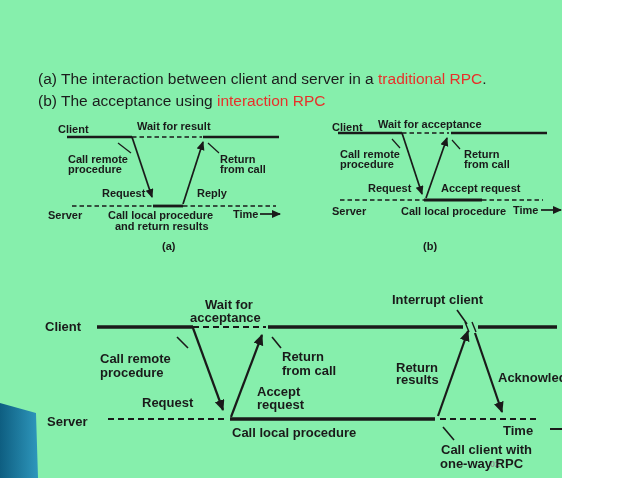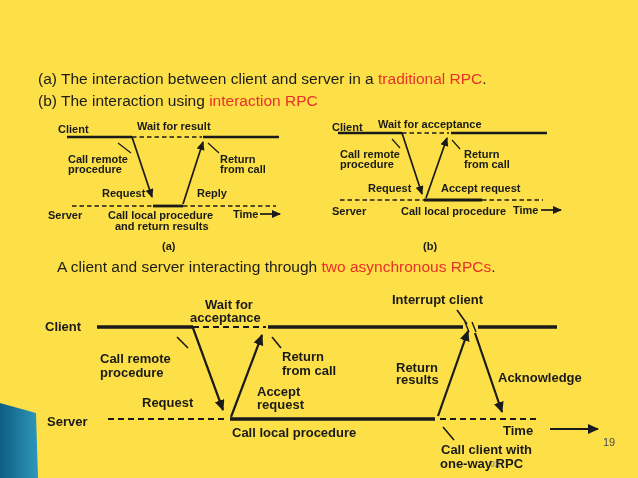--- a/index.html
+++ b/index.html
@@ -1,16 +1,16 @@
 <!DOCTYPE html>
 <html><head>
 <meta charset="utf-8">
 <style>
   html,body{margin:0;padding:0;background:#fff;}
-  .slide{position:relative;width:638px;height:478px;background:#fde047;overflow:hidden;
+  .slide{position:relative;width:562px;height:478px;background:#86efac;overflow:hidden;
          font-family:"Liberation Sans",sans-serif;}
   .heading{position:absolute;left:38px;top:68px;font-size:15.5px;line-height:21.5px;color:#1c1c1c;}
   .caption{position:absolute;left:57px;top:258px;font-size:15.5px;color:#1c1c1c;}
   .red{color:#e8302a;}
   .pagenum{position:absolute;left:603px;top:436px;font-size:11px;color:#4a4a4a;}
   svg text{font-family:"Liberation Sans",sans-serif;font-weight:700;fill:#1a1a1a;}
   .t11{font-size:11px;}
   .t13{font-size:13px;}
   .t9{font-size:9px;font-weight:700;fill:#8f8f8f;}
   .dga{position:absolute;left:35px;top:115px;}
@@ -29,21 +29,21 @@
       <linearGradient id="tealgrad" x1="0" y1="0" x2="1" y2="0">
         <stop offset="0" stop-color="#0e5e81"></stop>
         <stop offset="1" stop-color="#2e97bc"></stop>
       </linearGradient>
     </defs>
     <polygon points="0,3 36,13 38,78 0,78" fill="url(#tealgrad)"></polygon>
   </svg>
 
   <div class="heading">
     <div><span>(a) The interaction between client and server in a </span><span class="red">traditional RPC</span><span>.</span></div>
-    <div><span>(b) The interaction using </span><span class="red">interaction RPC</span><span></span></div>
+    <div><span>(b) The acceptance using </span><span class="red">interaction RPC</span><span></span></div>
   </div>
 
   <svg class="dga" width="292" height="142" viewBox="0 0 292 142">
     <defs>
       <marker id="ma" markerUnits="userSpaceOnUse" markerWidth="10" markerHeight="9" refX="8" refY="4" orient="auto">
         <path d="M0,0 L9,4 L0,8 Z" fill="#1a1a1a"></path>
       </marker>
     </defs>
     <g>
       <path class="ln" d="M32,22 H97" stroke-width="2.6"></path>
@@ -103,21 +103,20 @@
     <text class="t11" x="43" y="82">Request</text>
     <text class="t11" x="116" y="82">Accept request</text>
     <text class="t11" x="139" y="48">Return</text>
     <text class="t11" x="139" y="58">from call</text>
     <text class="t11" x="7" y="105">Server</text>
     <text class="t11" x="76" y="105">Call local procedure</text>
     <text class="t11" x="188" y="104">Time</text>
     <text class="t11" x="98" y="140">(b)</text>
   </svg>
 
-  <div class="caption"><span>A client and server interacting through </span><span class="red">two asynchronous RPCs</span><span>.</span></div>
 
   <svg class="dgc" width="582" height="188" viewBox="0 0 582 188">
     <defs>
       <marker id="mc" markerUnits="userSpaceOnUse" markerWidth="12" markerHeight="11" refX="10" refY="5" orient="auto">
         <path d="M0,0 L11,5 L0,10 Z" fill="#1a1a1a"></path>
       </marker>
     </defs>
     <g>
       <path class="ln" d="M59,39 H155" stroke-width="3.4"></path>
       <path class="ln" d="M155,39 H228" stroke-width="1.8" stroke-dasharray="6 4"></path>

